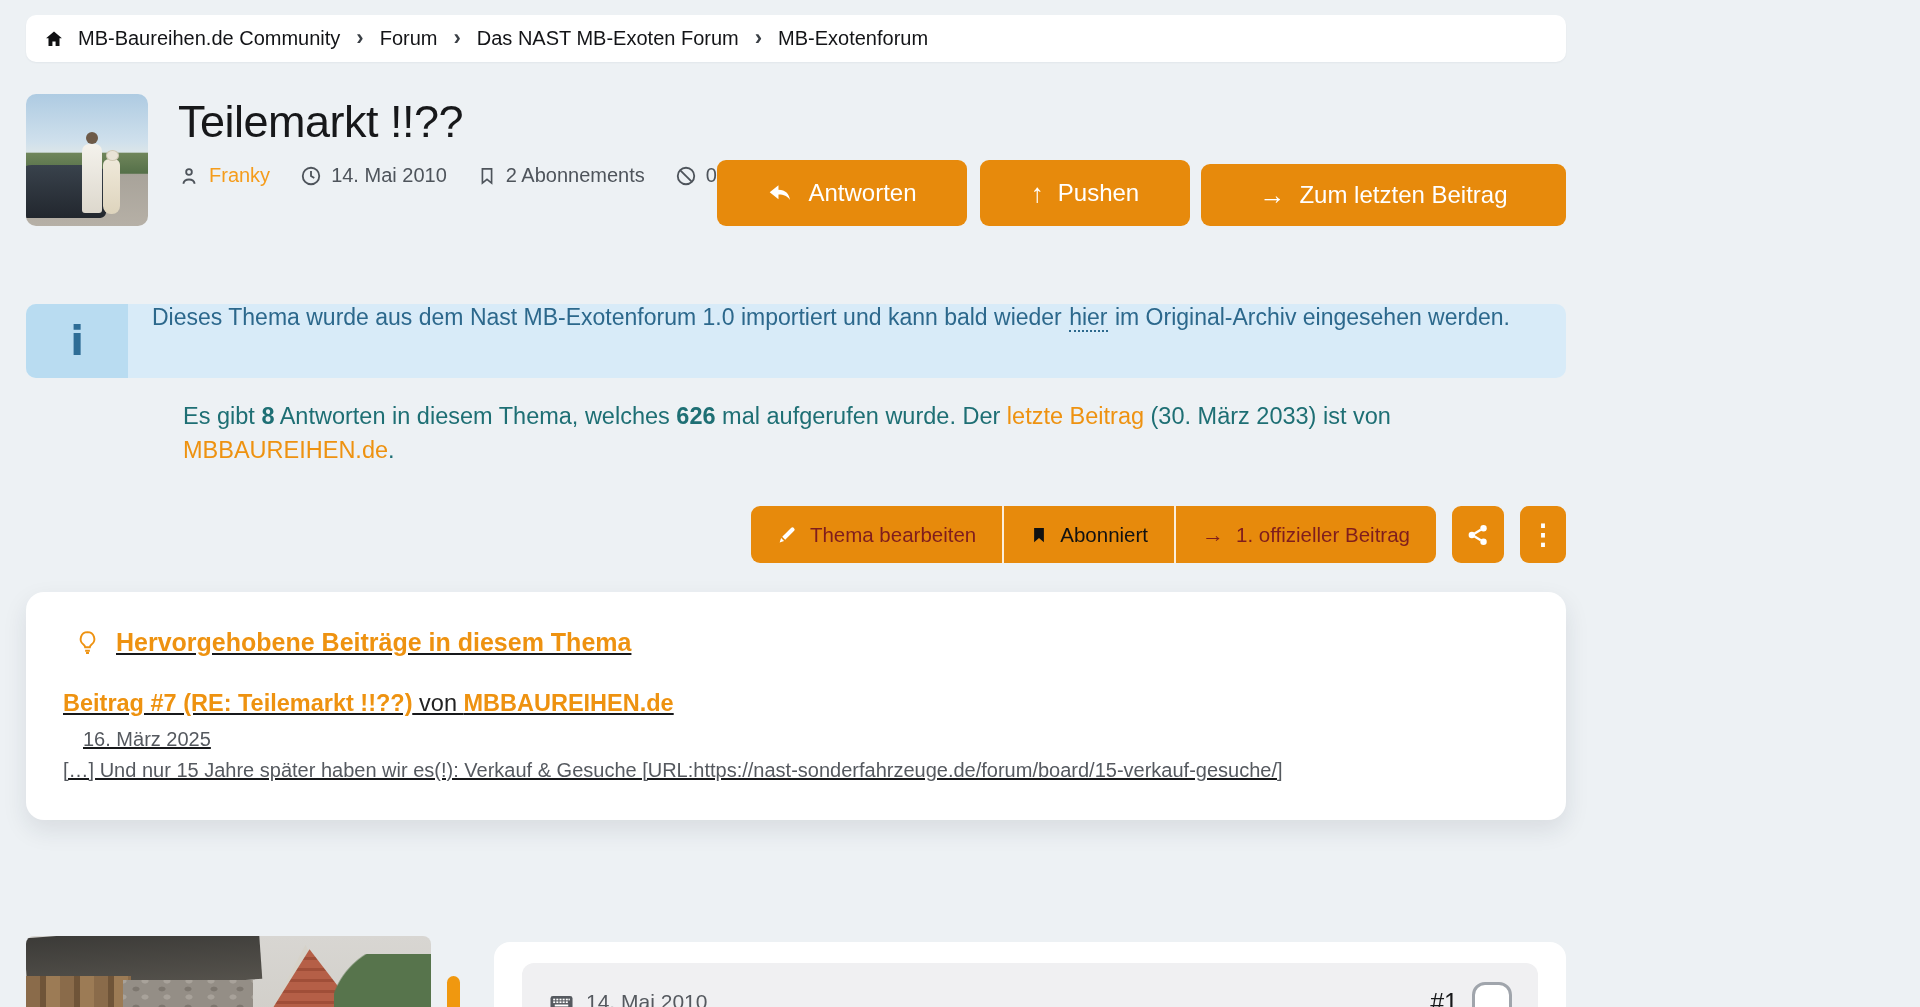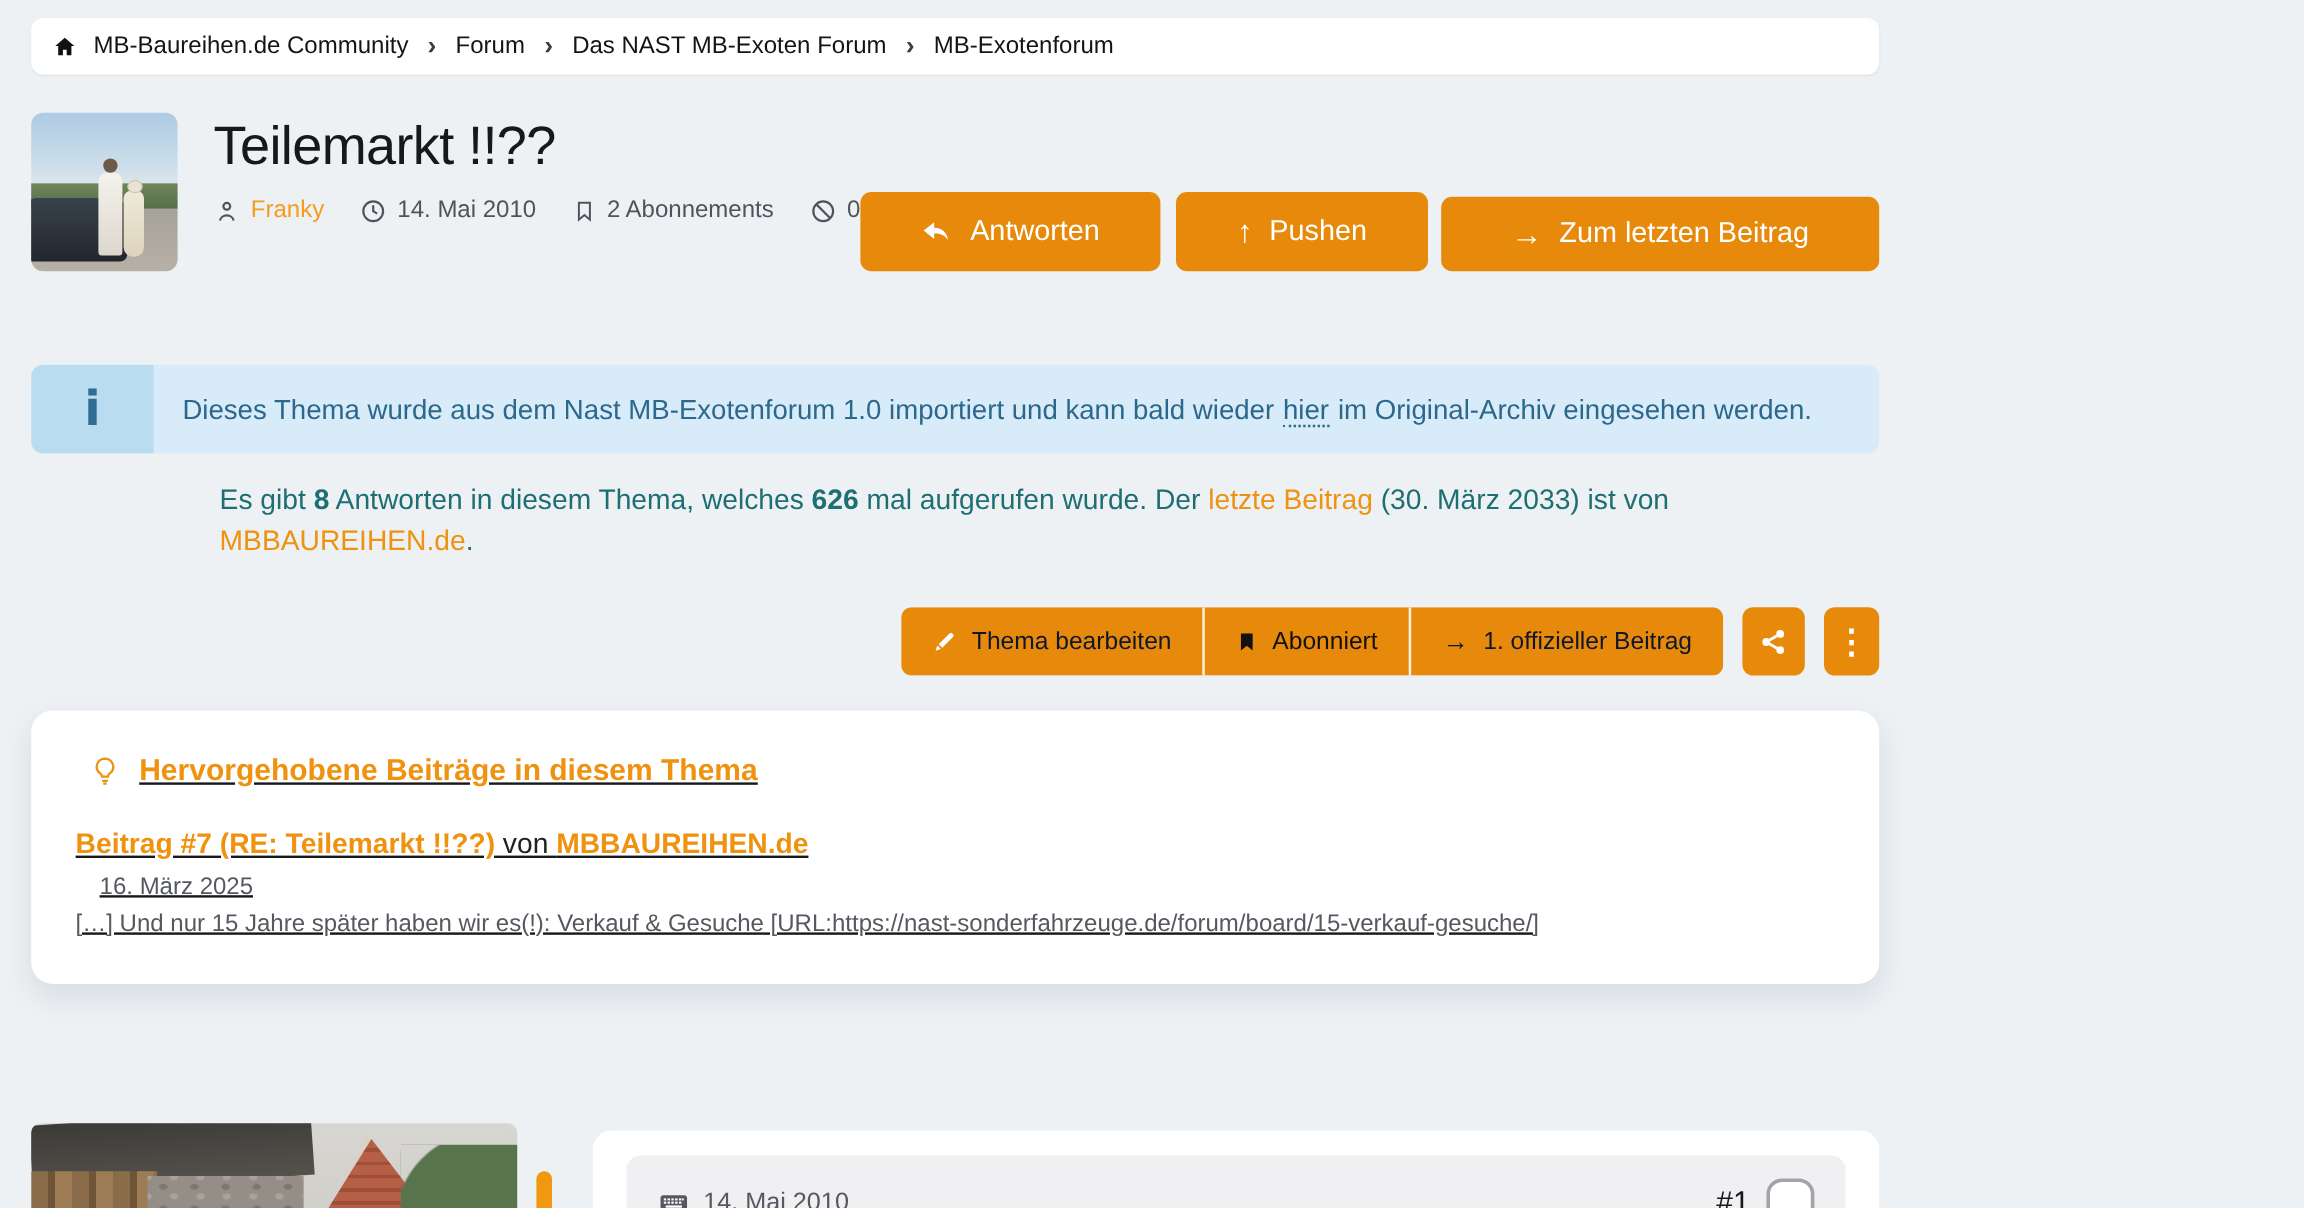--- a/index.html
+++ b/index.html
@@ -55,33 +55,33 @@
 
   
   .info-banner {
     margin-top:78px; height:74px; border-radius:10px; overflow:hidden;
     display:flex; align-items:stretch; background:#d8ebf8;
   }
   .info-badge {
     width:102px; flex:none; background:#b9dcf1; display:flex; align-items:center; justify-content:center;
     font-size:40px; font-weight:800; color:#2e6d96; font-family:"DejaVu Sans",sans-serif;
   }
-  .info-text { display:flex; align-items:center; padding:0 24px; font-size:23px; color:#2c688c; }
+  .info-text { display:flex; padding:0 24px; font-size:23px; color:#2c688c; }
   .info-link { border-bottom:2px dotted #2c688c; cursor:pointer; margin:0 1px; }
 
   
   .stats { margin:21px 0 0 157px; font-size:23.5px; color:#1e6f74; line-height:34px; }
   .stats b { font-weight:700; }
   .stats .olink { color:#ee9210; cursor:pointer; }
 
   
   .action-row { margin-top:39px; display:flex; justify-content:flex-end; align-items:center; gap:16px; }
   .seg-group { display:flex; height:57px; border-radius:9px; overflow:hidden; }
   .seg {
-    background:#e78a0c; color:#0f172a; display:flex; align-items:center; gap:12px;
+    background:#e78a0c; color:#7f1d1d; display:flex; align-items:center; gap:12px;
     padding:0 26px; font-size:20.5px; font-weight:500; cursor:pointer; border:none; font-family:inherit;
   }
   .seg + .seg { border-left:2px solid rgba(255,255,255,.85); }
   .seg.active { color:#111111; }
   .sq-btn { width:52px; height:57px; border-radius:9px; background:#e78a0c; border:none;
             display:flex; align-items:center; justify-content:center; cursor:pointer; }
   .sq-btn.narrow { width:46px; }
   .kebab-glyph { color:#fff; font-size:28px; font-weight:700; line-height:1; }
 
   

